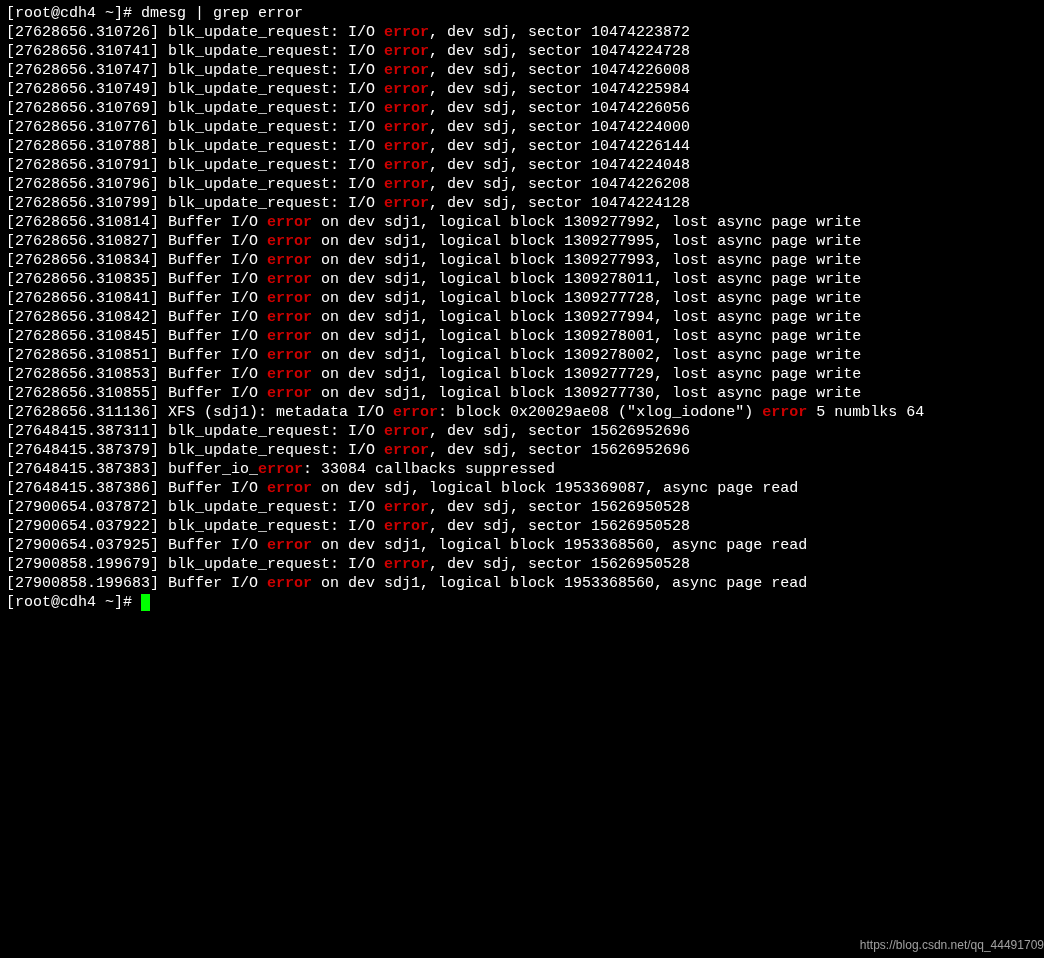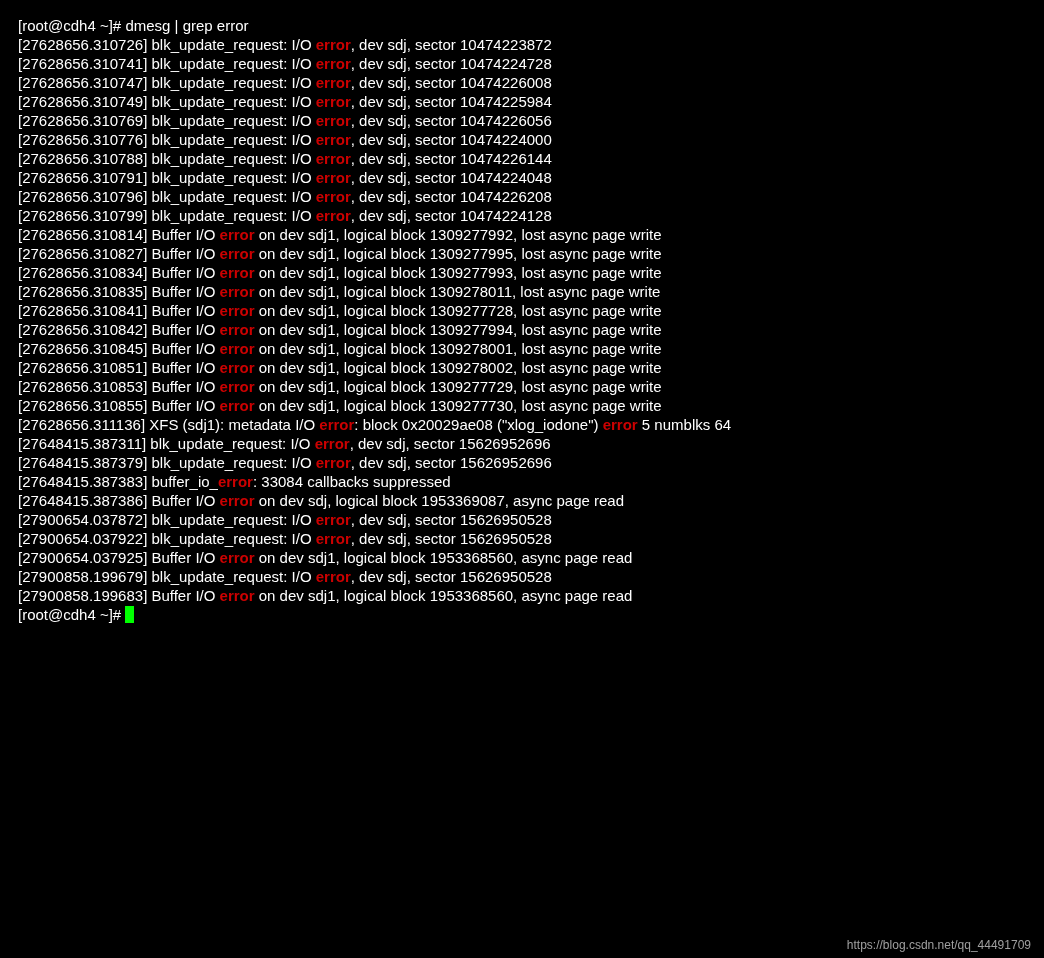--- a/index.html
+++ b/index.html
@@ -1,22 +1,22 @@
 <!DOCTYPE html>
 <html><head>
 <meta charset="utf-8">
 <style>
   html,body{margin:0;padding:0;background:#000;color:#fff;}
   body{width:1044px;min-height:958px;box-sizing:border-box;padding:4px 6px;position:relative;}
-  pre{margin:12px;font-family:Liberation Sans, sans-serif;
+  pre{margin:0;font-family:Liberation Mono, monospace;
       font-size:15px;line-height:19px;white-space:pre-wrap;word-break:break-all;}
   .w{color:#ffffff;}
   .r{color:#cc0000;font-weight:bold;}
   .cursor{display:inline-block;width:9px;height:17px;background:#00ff00;vertical-align:text-bottom;}
-  .watermark{position:absolute;right:13px;bottom:6px;color:#a0a0a0;
+  .watermark{position:absolute;right:0;bottom:6px;color:#a0a0a0;
              font-family:Arial,Helvetica,sans-serif;font-size:12px;}
 </style>
 </head>
 <body>
 
 <pre id="term"><span class="w">[root@cdh4 ~]# </span><span class="w">dmesg | grep error</span>
 <span class="w">[27628656.310726] blk_update_request: I/O </span><span class="r">error</span><span class="w">, dev sdj, sector 10474223872</span>
 <span class="w">[27628656.310741] blk_update_request: I/O </span><span class="r">error</span><span class="w">, dev sdj, sector 10474224728</span>
 <span class="w">[27628656.310747] blk_update_request: I/O </span><span class="r">error</span><span class="w">, dev sdj, sector 10474226008</span>
 <span class="w">[27628656.310749] blk_update_request: I/O </span><span class="r">error</span><span class="w">, dev sdj, sector 10474225984</span>

